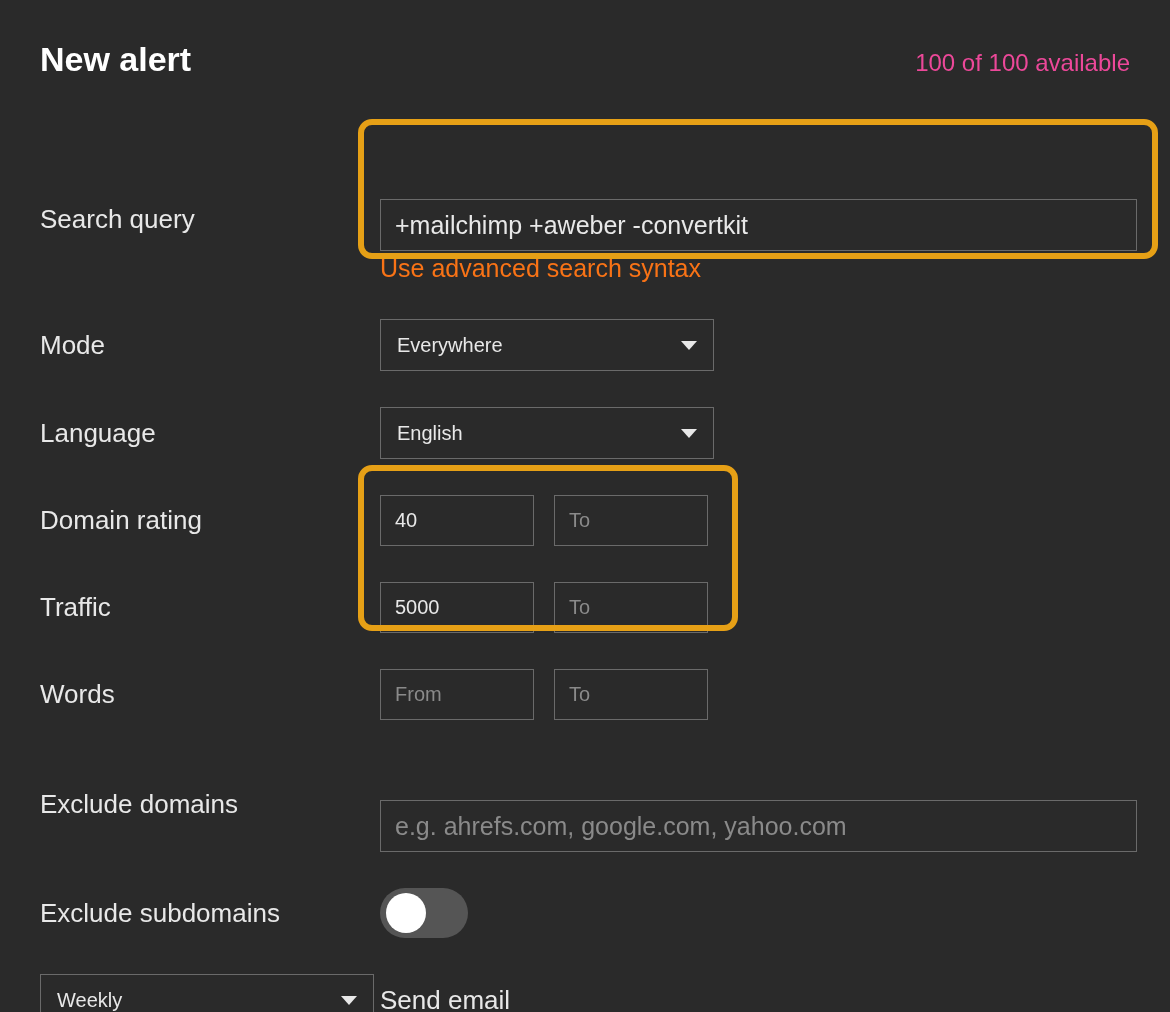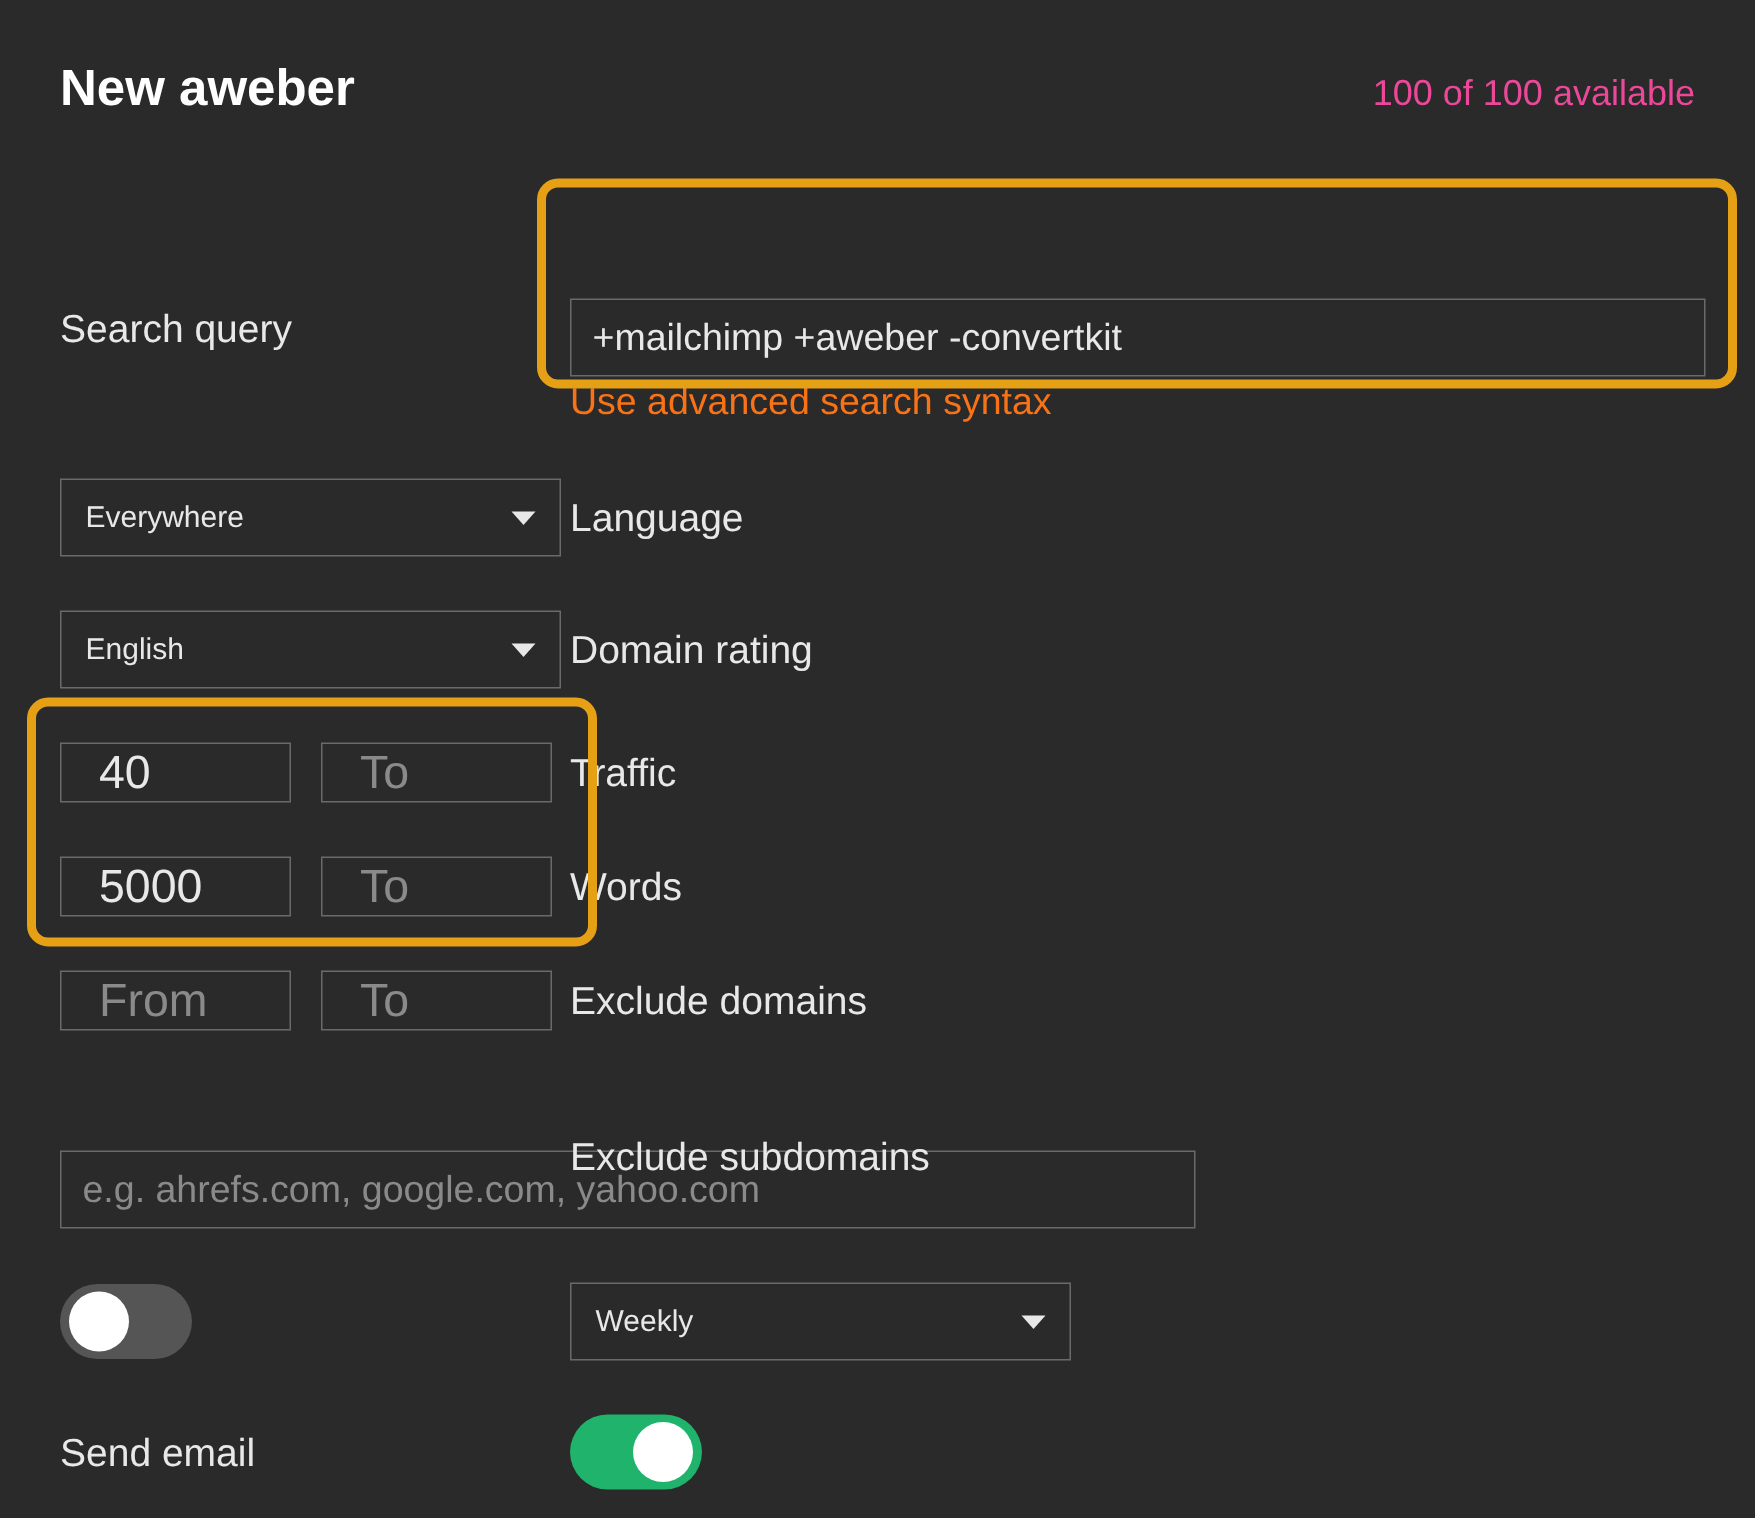--- a/index.html
+++ b/index.html
@@ -76,26 +76,26 @@
     border-left: 8px solid transparent;
     border-right: 8px solid transparent;
     border-top: 9px solid #e8e8e8;
   }
   .range {
     display: flex;
     gap: 20px;
   }
   .range-input {
     width: 154px;
-    height: 40px;
+    height: 51px;
     border: 1.5px solid #6a6a6a;
     background: #2a2a2a;
     color: #e8e8e8;
-    font-size: 31px;
-    padding: 0 25px;
+    font-size: 20px;
+    padding: 0 14px;
     outline: none;
   }
   .range-input::placeholder { color: #8a8a8a; }
 
   .highlight-box {
     position: absolute;
     border: 6px solid #e6a016;
     border-radius: 14px;
     pointer-events: none;
   }
@@ -120,33 +120,34 @@
     border-radius: 50%;
     top: 5px;
   }
   .toggle.off .knob { left: 6px; }
   .toggle.on  .knob { left: 42px; }
 </style>
 </head>
 <body>
 
 <div class="header">
-  <div class="title">New aweber</div>
+  <div class="title">New alert</div>
   <div class="availability">100 of 100 available</div>
 </div>
 
 <div class="form-grid">
 
   <div class="label">Search query</div>
   <div class="field-cell rel">
     <input class="text-input" type="text" value="+mailchimp +aweber -convertkit" style="">
     <div class="helper">Use advanced search syntax</div>
     <div class="highlight-box hl1"></div>
   </div>
 
+  <div class="label">Mode</div>
   <div class="field-cell">
     <div class="select">
       <span>Everywhere</span>
       <span class="caret"></span>
     </div>
   </div>
 
   <div class="label">Language</div>
   <div class="field-cell">
     <div class="select">

